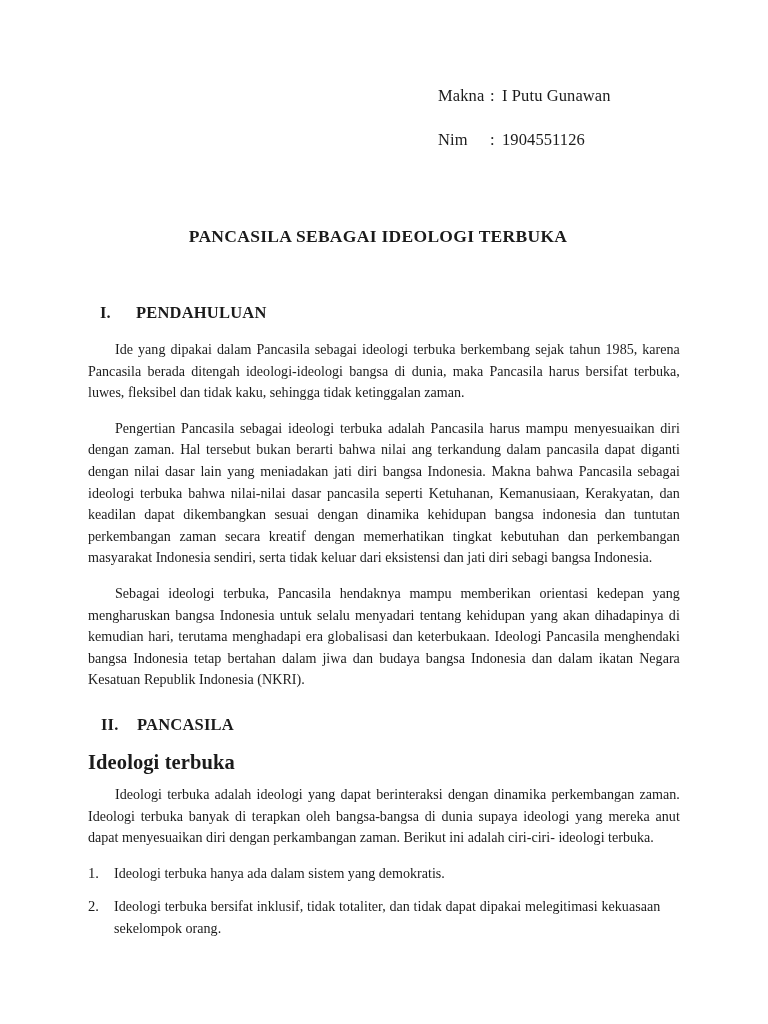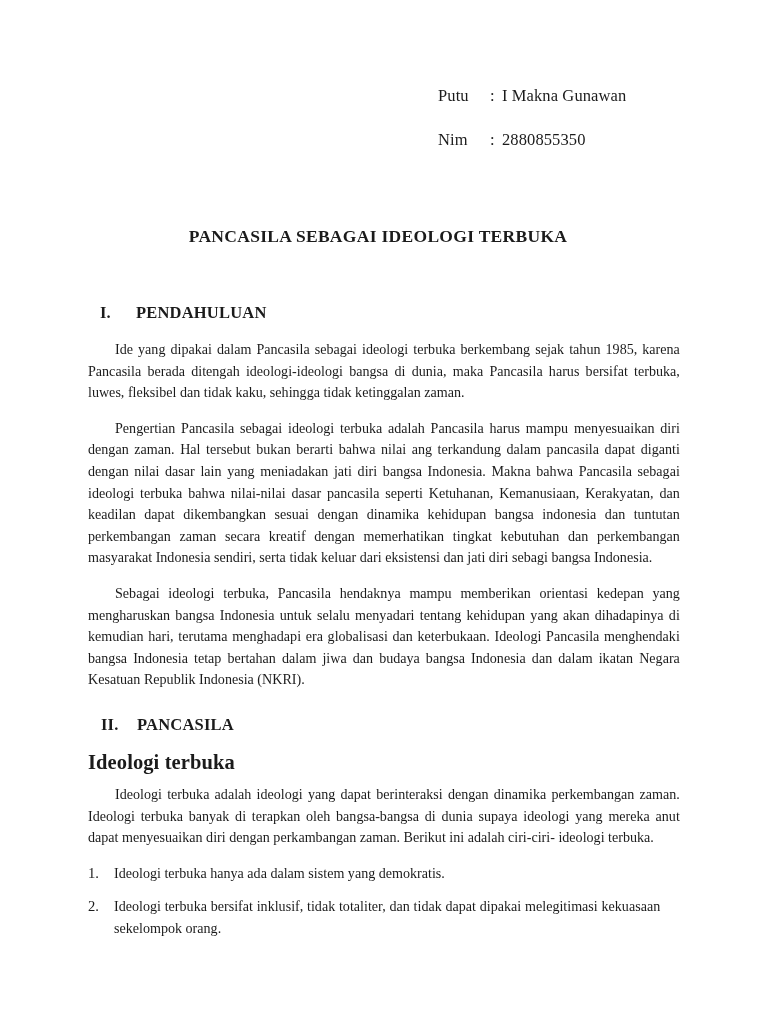--- a/index.html
+++ b/index.html
@@ -128,28 +128,28 @@
   }
   .gap-before-sec2 { height: 10px; }
 </style>
 </head>
 <body>
 
 <div class="page">
 
   <div class="id-block">
     <div class="id-row">
-      <span class="id-label">Putu</span>
+      <span class="id-label">Makna</span>
       <span class="id-sep">:</span>
-      <span class="id-value">I Makna Gunawan</span>
+      <span class="id-value">I Putu Gunawan</span>
     </div>
     <div class="id-row">
       <span class="id-label">Nim</span>
       <span class="id-sep">:</span>
-      <span class="id-value">2880855350</span>
+      <span class="id-value">1904551126</span>
     </div>
   </div>
 
   <div class="doc-title">PANCASILA SEBAGAI IDEOLOGI TERBUKA</div>
 
   <div class="content">
 
     <div class="section-head indent-a">
       <span class="section-num">I.</span>
       <span>PENDAHULUAN</span>

